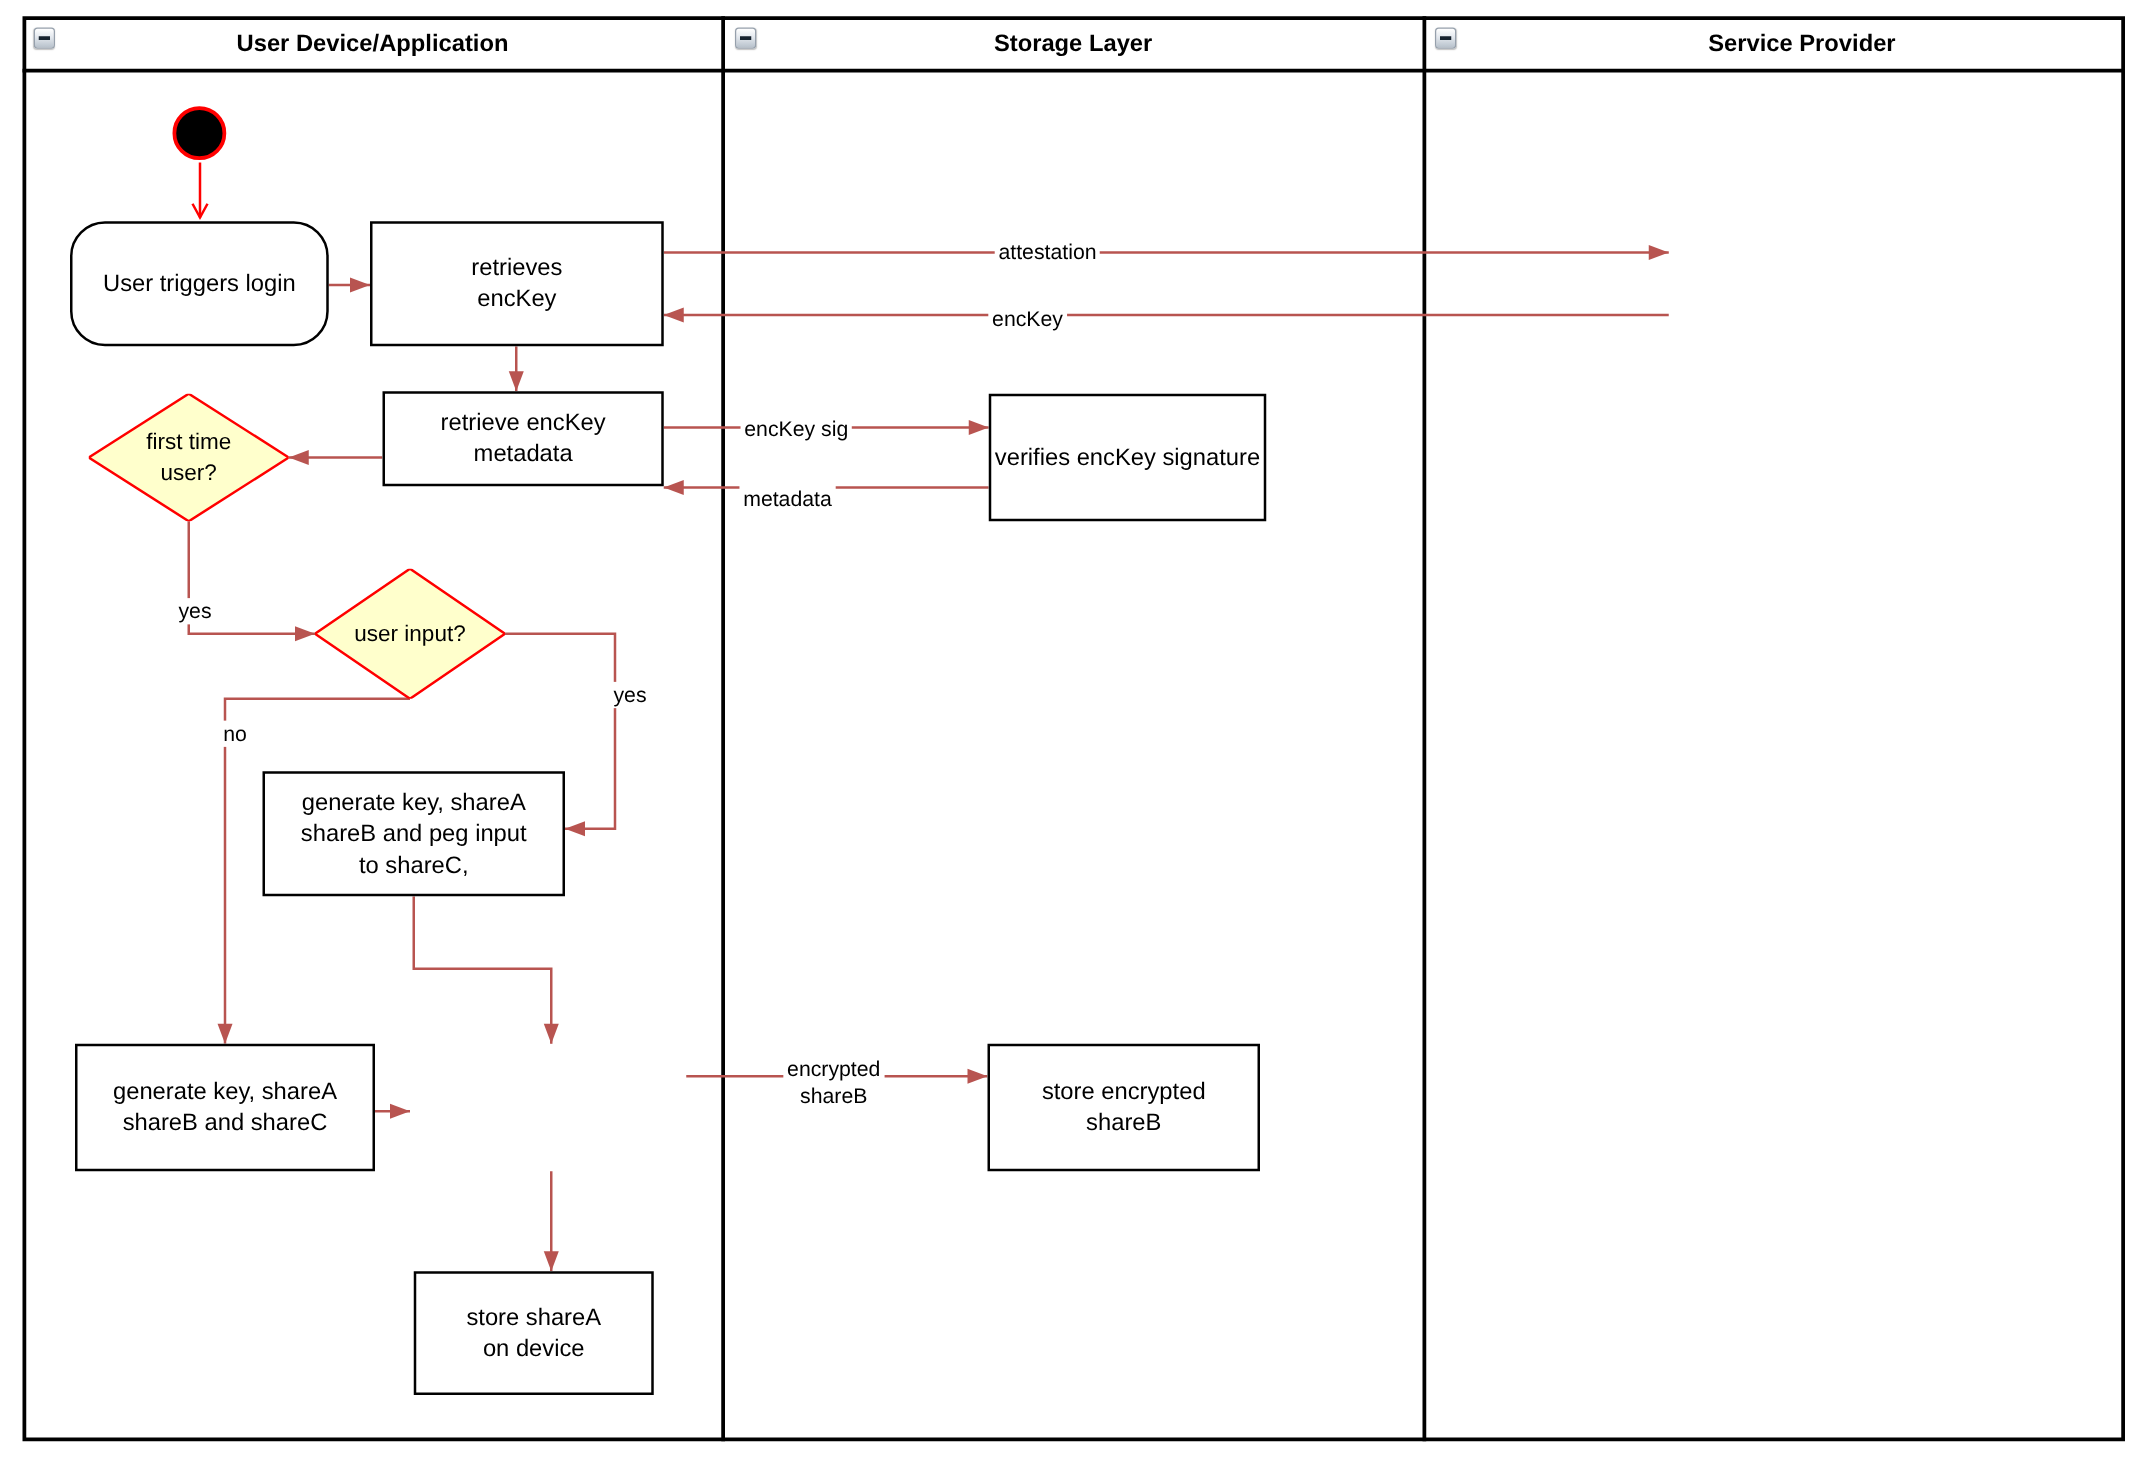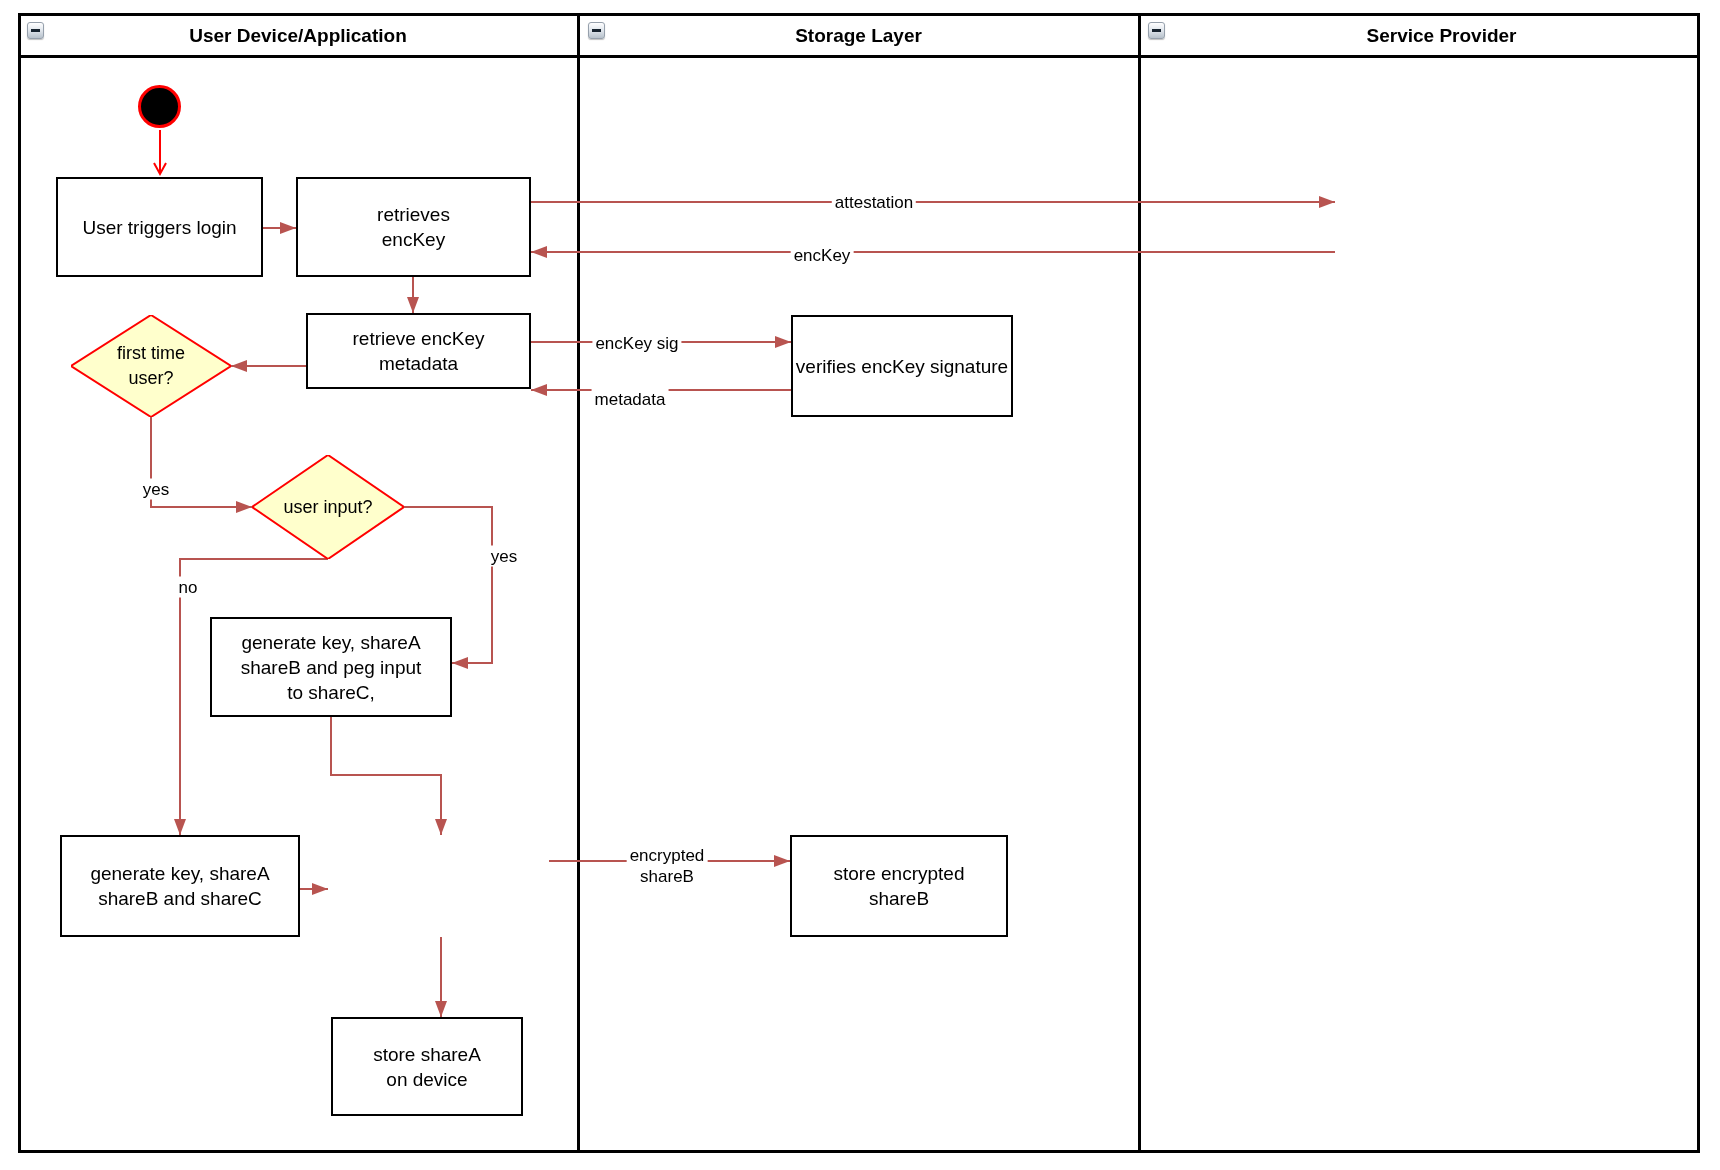--- a/index.html
+++ b/index.html
@@ -76,33 +76,33 @@
       <path d="M151,417 L151,507 L252,507" marker-end="url(#mb)"></path>
       <path d="M328,559 L180,559 L180,835" marker-end="url(#mb)"></path>
       <path d="M404,507 L492,507 L492,663 L452,663" marker-end="url(#mb)"></path>
       <path d="M331,717 L331,775 L441,775 L441,835" marker-end="url(#mb)"></path>
       <path d="M300,889 L328,889" marker-end="url(#mb)"></path>
       <path d="M549,861 L790,861" marker-end="url(#mb)"></path>
       <path d="M441,937 L441,1017" marker-end="url(#mb)"></path>
     </g>
   </svg>
 
-  <div class="edge-label" style="left:838px;top:202px;margin-left:36px;">attestation</div>
+  <div class="edge-label" style="left:838px;top:202px;">attestation</div>
   <div class="edge-label" style="left:822px;top:255px;">encKey</div>
   <div class="edge-label" style="left:637px;top:343px;">encKey sig</div>
   <div class="edge-label" style="left:630px;top:399px;">metadata</div>
   <div class="edge-label" style="left:667px;top:866px;">encrypted
 shareB</div>
   <div class="edge-label" style="left:156px;top:489px;">yes</div>
   <div class="edge-label" style="left:188px;top:587px;">no</div>
   <div class="edge-label" style="left:504px;top:556px;">yes</div>
 
   <div class="start-node"></div>
 
-  <div class="node" style="left:56px;top:177px;width:207px;height:100px;">User triggers login</div>
+  <div class="node" style="left:56px;top:177px;width:207px;height:100px;border-radius:28px;">User triggers login</div>
   <div class="node" style="left:296px;top:177px;width:235px;height:100px;">retrieves
 encKey</div>
   <div class="node" style="left:306px;top:313px;width:225px;height:76px;">retrieve encKey
 metadata</div>
   <div class="node" style="left:210px;top:617px;width:242px;height:100px;">generate key, shareA
 shareB and peg input
 to shareC,</div>
   <div class="node" style="left:60px;top:835px;width:240px;height:102px;">generate key, shareA
 shareB and shareC</div>
   <div class="node" style="left:790px;top:835px;width:218px;height:102px;">store encrypted

